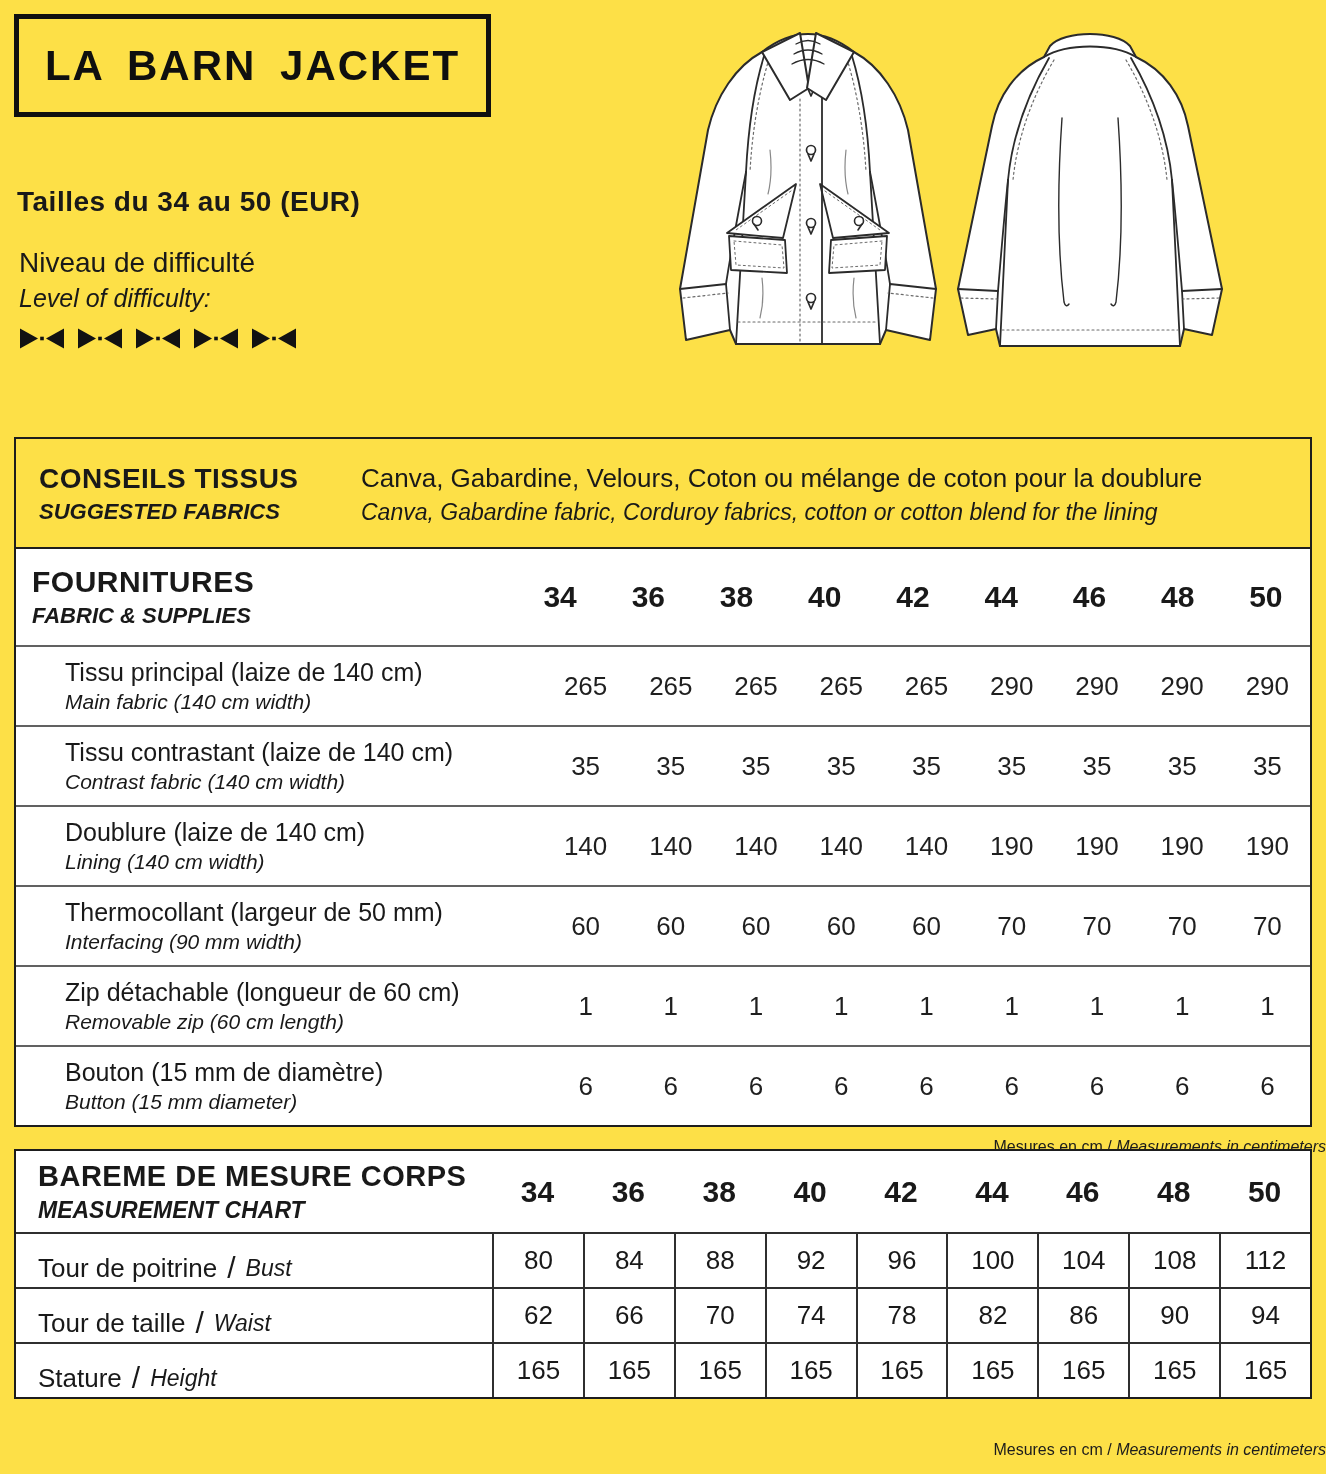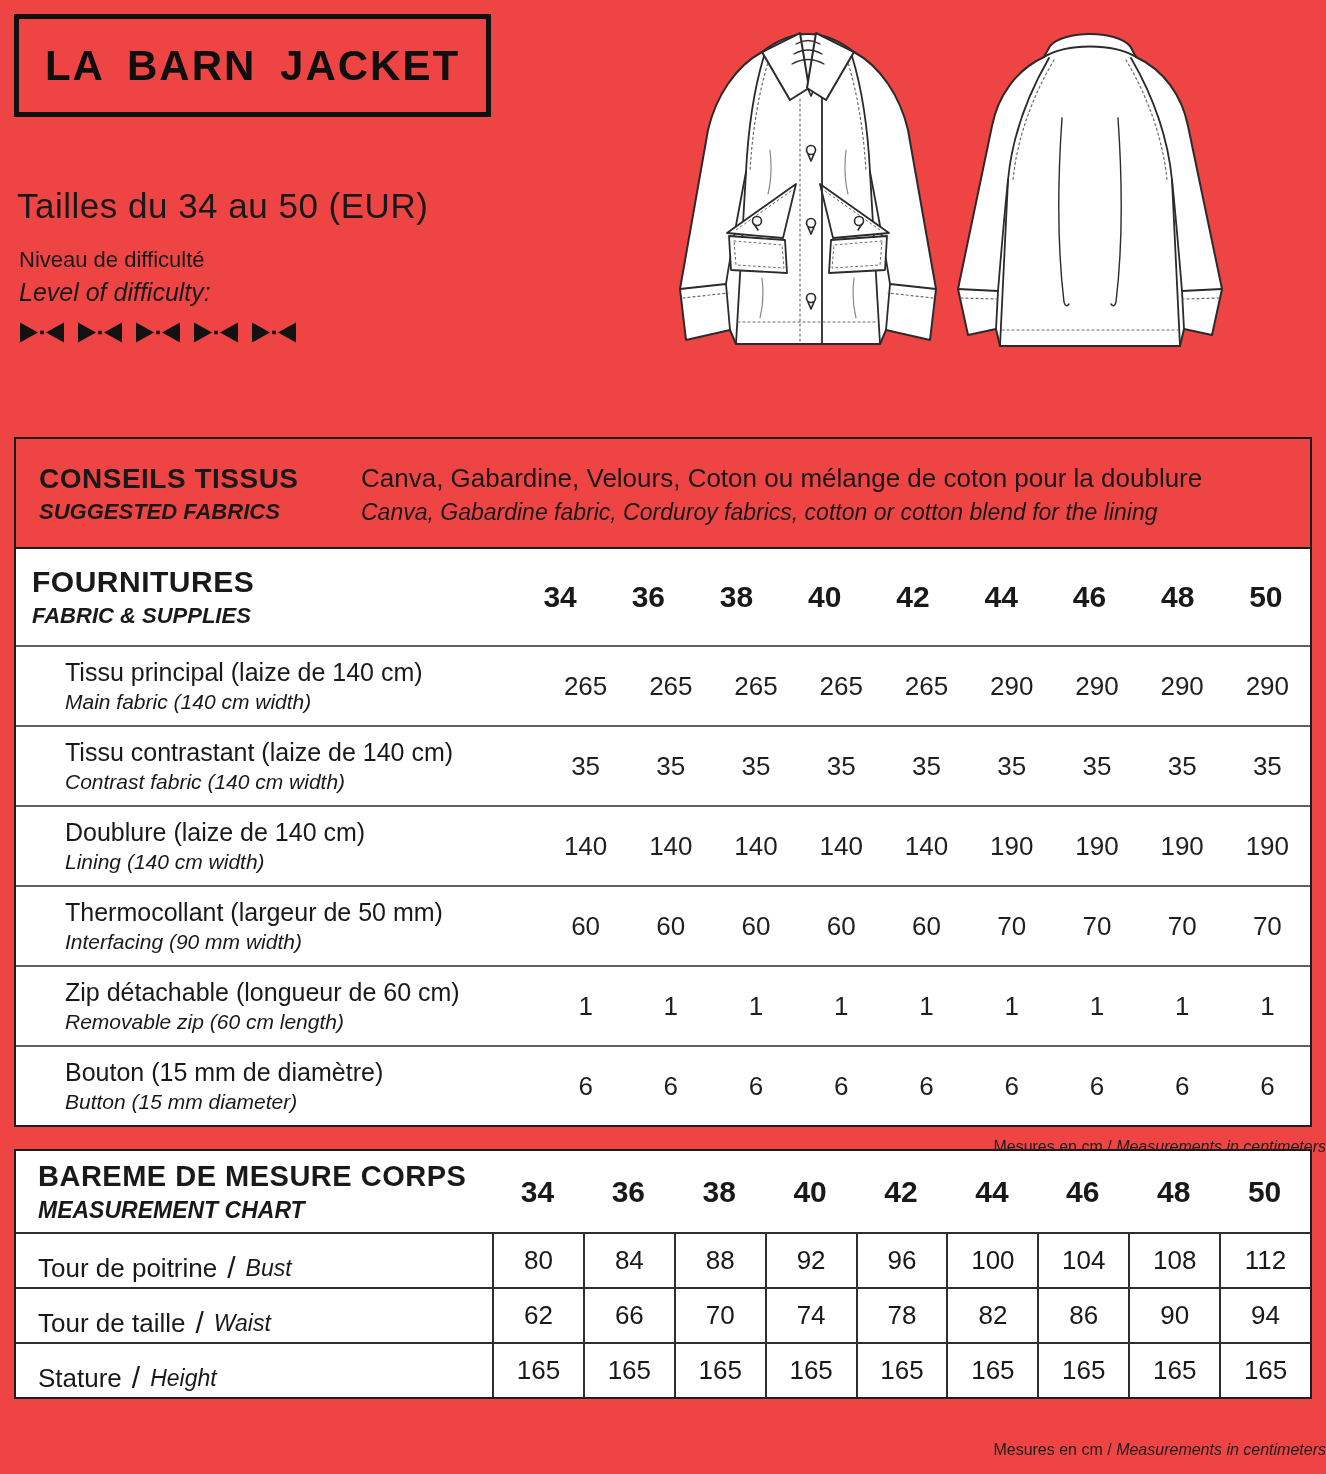--- a/index.html
+++ b/index.html
@@ -1,29 +1,29 @@
 <!DOCTYPE html>
 <html><head>
 <meta charset="utf-8">
 <style>
   * { margin:0; padding:0; box-sizing:border-box; }
   html,body { background:#ffffff; }
   .page {
-    position:relative; width:1326px; height:1474px; background:#ef4444;
+    position:relative; width:1326px; height:1474px; background:#fde047;
     font-family:"Liberation Sans", sans-serif; color:#191919; overflow:hidden;
   }
   
   .title-box {
     position:absolute; left:14px; top:14px; width:477px; height:103px;
     border:5px solid #101010; display:flex; align-items:center; justify-content:center;
   }
   .title-box h1 { font-size:42px; font-weight:bold; letter-spacing:2px; word-spacing:10px; color:#0f0f0f; }
-  .sizes-line { position:absolute; left:17px; top:186px; font-size:35px; font-weight:normal; letter-spacing:0.5px; }
+  .sizes-line { position:absolute; left:17px; top:186px; font-size:28px; font-weight:bold; letter-spacing:0.5px; }
   .difficulty { position:absolute; left:19px; top:247px; }
-  .diff-fr { font-size:22px; }
+  .diff-fr { font-size:28px; }
   .diff-en { font-size:25px; font-style:italic; margin-top:5px; }
   .diff-icons { display:flex; gap:12px; margin-top:15px; }
   .diff-icons svg { fill:#121212; }
   
   .jacket-svg { position:absolute; left:650px; top:0; }
   
   .fabrics-box {
     position:absolute; left:14px; top:437px; width:1298px; height:114px;
     border:2px solid #1d1d1d; display:flex; align-items:center;
   }

